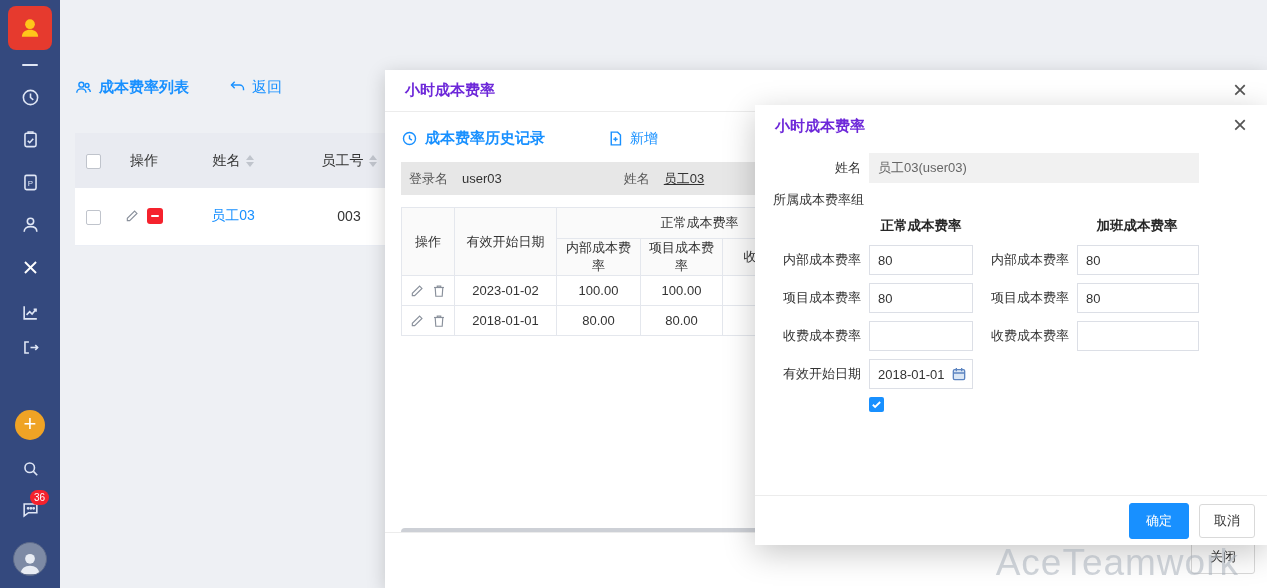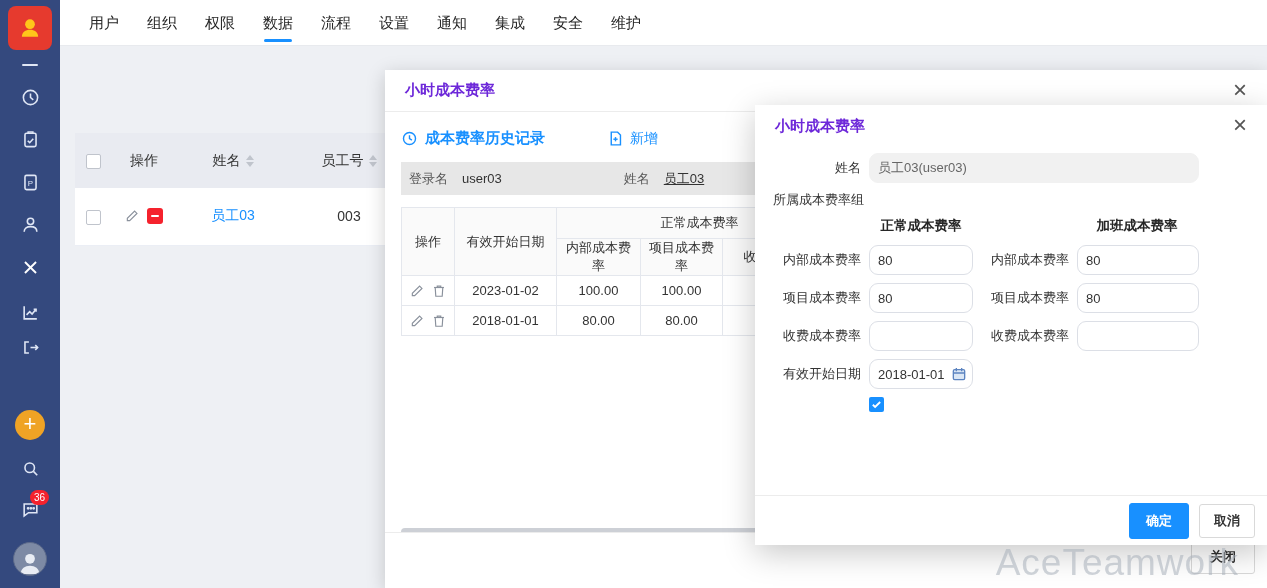--- a/index.html
+++ b/index.html
@@ -61,31 +61,31 @@
   .ival { color:#333; margin-left:14px; font-size:13px; }
   .ilabel.l2 { margin-left:122px; }
   .m1-table { margin:12px 16px 0; border-collapse:collapse; font-size:13px; color:#333; }
   .m1-table th { background:#fafafa; font-weight:normal; border:1px solid #e4e7ed; height:31px; padding:0 6px; text-align:center; }
   .m1-table td { border:1px solid #e4e7ed; height:30px; padding:0 8px; text-align:center; background:#fff; }
   .m1-table td.num { }
   .c-op { width:46px; } .c-date { width:102px; } .c-int { width:84px; } .c-prj { width:82px; } .c-chg { width:120px; }
   .m1-scroll { position:absolute; left:16px; right:16px; bottom:52px; height:8px; cursor:pointer; }
   .m1-scroll .thumb { width:76%; height:8px; background:#cdd0d6; border-radius:4px; }
   .m1-foot { position:absolute; left:0; right:0; bottom:12px; height:44px; border-top:1px solid #ececec; background:#fff; }
-  .btn { font-size:13px; border-radius:3px; cursor:pointer; font-family:inherit;font-weight:bold; }
+  .btn { font-size:13px; border-radius:3px; cursor:pointer; font-family:inherit; }
   .btn.plain { position:absolute; right:12px; top:7px; padding:7px 18px; background:#fff; border:1px solid #d9d9d9; color:#333; }
 
   
   .modal2 { position:absolute; left:755px; top:105px; width:512px; height:440px; background:#fff; box-shadow:0 8px 30px rgba(0,0,0,.22); z-index:20; display:flex; flex-direction:column; }
   .m2-hd { height:42px; display:flex; align-items:center; padding:0 20px; position:relative; flex:none; }
   .m2-body { flex:1; padding-top:6px; }
   .m2-row { display:flex; align-items:center; padding-left:18px; margin-bottom:8px; }
   .lbl { width:88px; text-align:right; margin-right:8px; font-size:13px; color:#333; white-space:nowrap; }
   .rlbl { width:88px; text-align:right; margin-right:8px; margin-left:8px; font-size:13px; color:#333; white-space:nowrap; }
-  .fin { height:30px; border:1px solid #dcdfe6; border-radius:9px; font-size:13px; padding:0 8px; color:#333; font-family:inherit; outline:none; background:#fff; }
+  .fin { height:30px; border:1px solid #dcdfe6; border-radius:0; font-size:13px; padding:0 8px; color:#333; font-family:inherit; outline:none; background:#fff; }
   .fin.full { width:330px; }
   .fin.half { width:104px; }
   .fin.rhalf { width:122px; }
   .fin:disabled { background:#f1f1f1; border-color:#f1f1f1; color:#666; }
   .sect { display:flex; margin:2px 0 10px; font-size:13.5px; font-weight:bold; color:#262626; }
   .sect .sp { width:96px; margin-left:18px; }
   .sect .s1 { width:104px; text-align:center; }
   .sect .s2 { width:122px; margin-left:103px; text-align:center; }
   .din { position:relative; display:inline-flex; }
   .din .cal { position:absolute; right:6px; top:7px; width:16px; height:16px; cursor:pointer; }
@@ -176,33 +176,39 @@
       <span class="badge">36</span>
     </div>
     <div class="avatar">
       <svg viewBox="0 0 24 24" fill="currentColor">
           <circle cx="12" cy="9" r="4.5"></circle>
           <path d="M3.5 23c0-5 3.8-7.5 8.5-7.5s8.5 2.5 8.5 7.5z"></path>
         </svg>
     </div>
   </aside>
 
-  <nav class="topnav">
-    <div class="tab">用户</div>
-    <div class="tab">组织</div>
-    <div class="tab">权限</div>
-    <div class="tab active">数据</div>
-    <div class="tab">流程</div>
-    <div class="tab">设置</div>
-    <div class="tab">通知</div>
-    <div class="tab">集成</div>
-    <div class="tab">安全</div>
-    <div class="tab">维护</div>
-  </nav>
-
+
+  <div class="page-head">
+    <div class="ptitle">
+      <svg viewBox="0 0 24 24" fill="none" stroke="currentColor" stroke-width="2">
+          <circle cx="9" cy="8" r="3.5"></circle>
+          <path d="M2.5 19.5c0-3.6 2.9-5.6 6.5-5.6s6.5 2 6.5 5.6"></path>
+          <circle cx="17" cy="9" r="2.7"></circle>
+          <path d="M17.8 13.9c2.4.5 3.8 2.2 3.8 4.6"></path>
+        </svg>
+      <span>成本费率列表</span>
+    </div>
+    <div class="back">
+      <svg viewBox="0 0 24 24" fill="none" stroke="currentColor" stroke-width="2">
+          <path d="M8 4L3.5 8.5 8 13"></path>
+          <path d="M3.5 8.5H15a5.5 5.5 0 0 1 5.5 5.5v2"></path>
+        </svg>
+      <span>返回</span>
+    </div>
+  </div>
 
   <table class="main-table">
     <thead>
       <tr>
         <th style="width:36px;"><span class="cbox"></span></th>
         <th style="width:66px;">操作</th>
         <th style="width:112px;"><span>姓名</span><span class="sort">
               <i class="up"></i>
               <i class="down"></i>
             </span></th>

